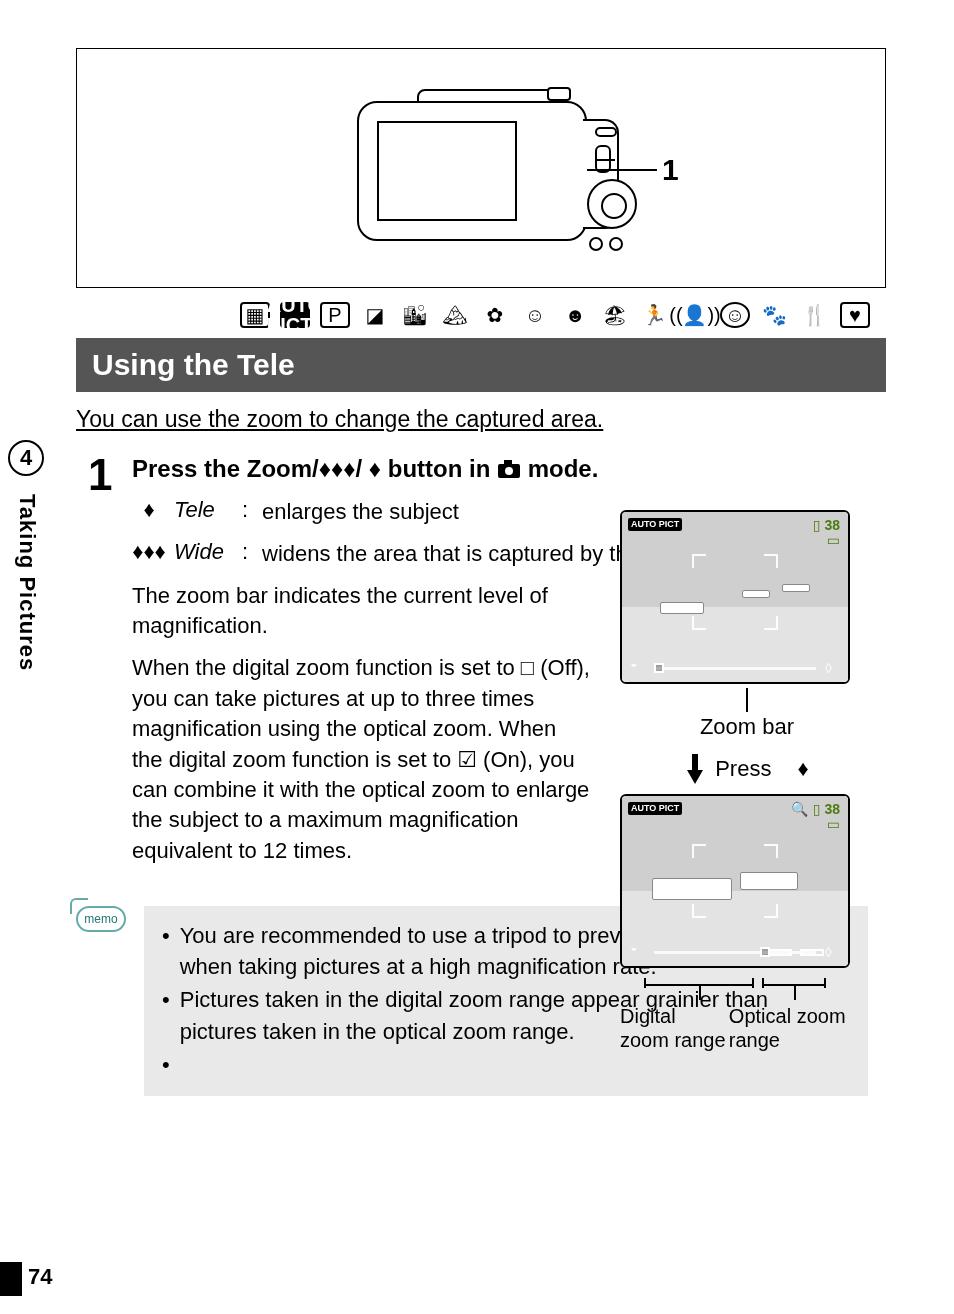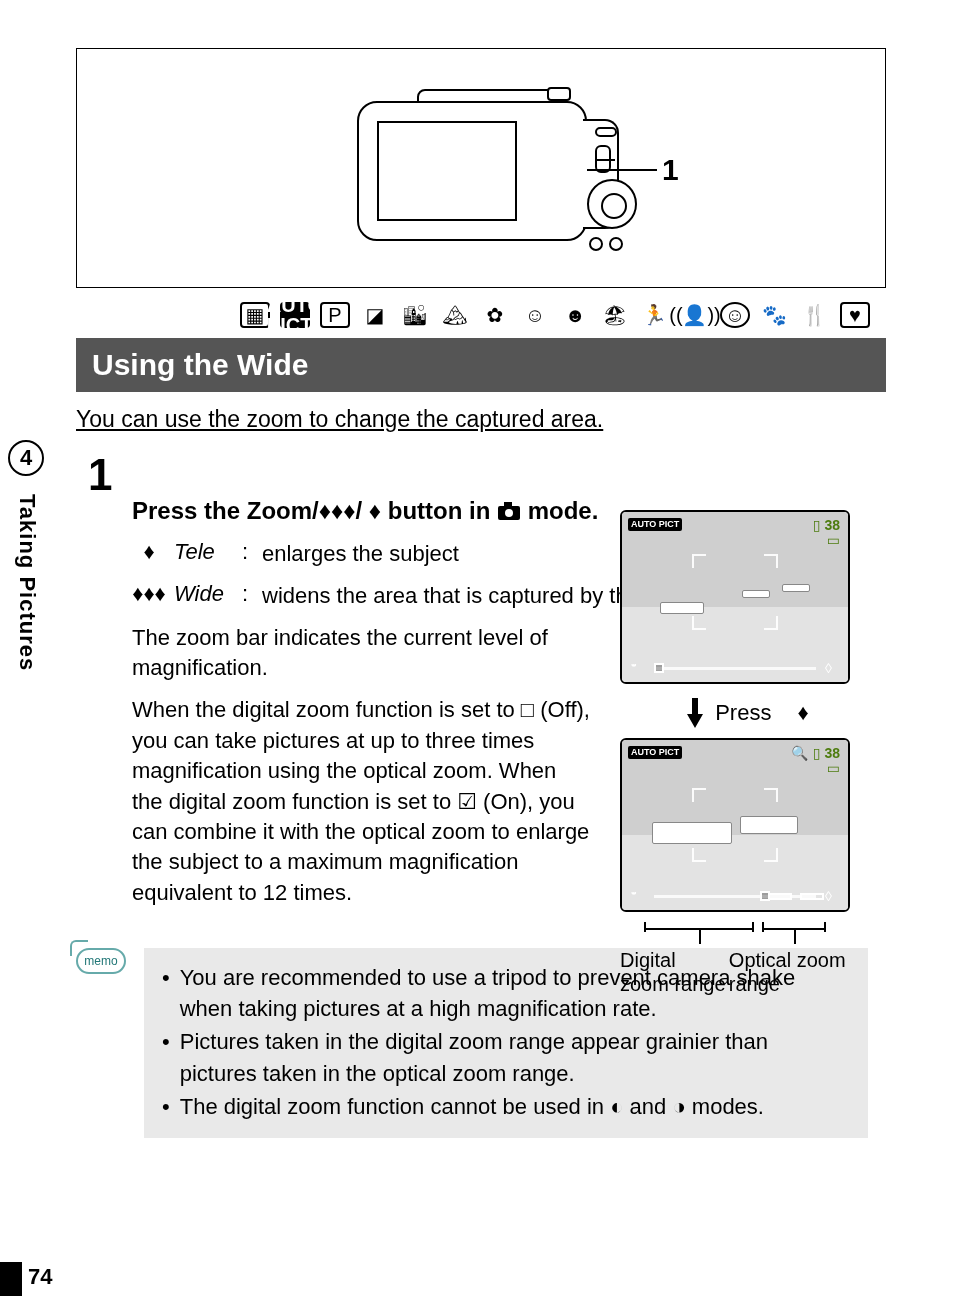--- a/index.html
+++ b/index.html
@@ -32,21 +32,21 @@
   .mi-square { border:2px solid #000; border-radius:4px; }
   .mi-round  { border:2px solid #000; border-radius:50%; width:26px; height:26px; }
   .mi-fill   { background:#000; color:#fff; border-radius:4px; font-size:10px; font-weight:bold; line-height:1; padding:2px; }
   
   .section-bar { background:#555; color:#fff; font-size:30px; font-weight:bold; padding:10px 16px; margin: 6px 0 14px 16px; width: 810px; }
   .intro { font-size:23px; margin-left:16px; margin-bottom: 20px; text-decoration: underline; }
   
   .step { display:flex; margin-left:28px; }
   .step-num { font-size:44px; font-weight:bold; width:44px; flex:none; line-height:1; }
   .step-body { flex: 1; }
-  .step-head { font-size:24px; font-weight:bold; line-height:1.35;margin-top:42px; }
+  .step-head { font-size:24px; font-weight:bold; line-height:1.35; }
   .step-head svg { vertical-align:-2px; }
   .kv { display:flex; font-size:22px; margin-top:12px; gap:8px; align-items:flex-start;}
   .kv .icon { width:34px; text-align:center; flex:none; }
   .kv .label { width:60px; flex:none;font-style:italic; }
   .kv .colon { width:12px; flex:none; }
   .kv .desc { flex:1; line-height:1.35; }
   .para { font-size:22px; line-height:1.38; margin-top:12px; max-width:460px;}
   
   .rcol { position:absolute; left:620px; top:510px; width:254px; }
   .screen { width:230px; height:174px; border:2px solid #000; border-radius:6px; position:relative; overflow:hidden; }
@@ -131,21 +131,21 @@
     <span>☻</span>
     <span>🏖</span>
     <span>🏃</span>
     <span>((👤))</span>
     <span class="mi-round">☺</span>
     <span>🐾</span>
     <span>🍴</span>
     <span class="mi-square">♥</span>
   </div>
 
-  <div class="section-bar">Using the Wide</div>
+  <div class="section-bar">Using the Tele</div>
   <p class="intro">You can use the zoom to change the captured area.</p>
 
   <div class="step">
     <div class="step-num">1</div>
     <div class="step-body">
       <p class="step-head">
         <span>Press the Zoom/</span><span>♦♦♦</span><span>/</span>
         <span>♦</span><span> button in </span><svg width="24" height="20" viewBox="0 0 24 20">
             <rect x="1" y="5" width="22" height="14" rx="2" fill="#000"></rect>
             <rect x="7" y="1" width="8" height="5" fill="#000"></rect>
@@ -189,20 +189,24 @@
         <span>▯</span>&nbsp;<b>38</b><br>
         <span>▭</span>
       </div>
       <div class="scr-zoombar">
         <span class="w">ꤪ</span>
         <div class="track"></div>
         <div class="hnd" style="left:16px;"></div>
         <span class="t">◊</span>
       </div>
     </div>
+    <div style="position:relative;">
+      <div class="cap-line" style="margin-top:4px;"></div>
+      <div class="cap" style="margin-top:2px;">Zoom bar</div>
+    </div>
 
     <div class="press">
       <svg viewBox="0 0 20 30">
           <path d="M7 0h6v16h5L10 30 2 16h5z" fill="#000"></path>
         </svg>
       <span>Press</span>&nbsp;<span>♦</span>
     </div>
 
     <div class="screen">
       <div class="scr-sky"></div>
@@ -251,21 +255,20 @@
         <li>
             <span class="bullet">•</span>
             <span>You are recommended to use a tripod to prevent camera shake when taking pictures at a high magnification rate.</span>
           </li>
         <li>
             <span class="bullet">•</span>
             <span>Pictures taken in the digital zoom range appear grainier than pictures taken in the optical zoom range.</span>
           </li>
         <li>
             <span class="bullet">•</span>
-            <span>The digital zoom function cannot be used in ◐ and ◑ modes.</span>
           </li>
       </ul>
     </div>
   </div>
 
   <div class="pgnum-wrap">
     <div class="pgnum-black"></div>
     <div class="pgnum">
         <span>74</span>
       </div>

